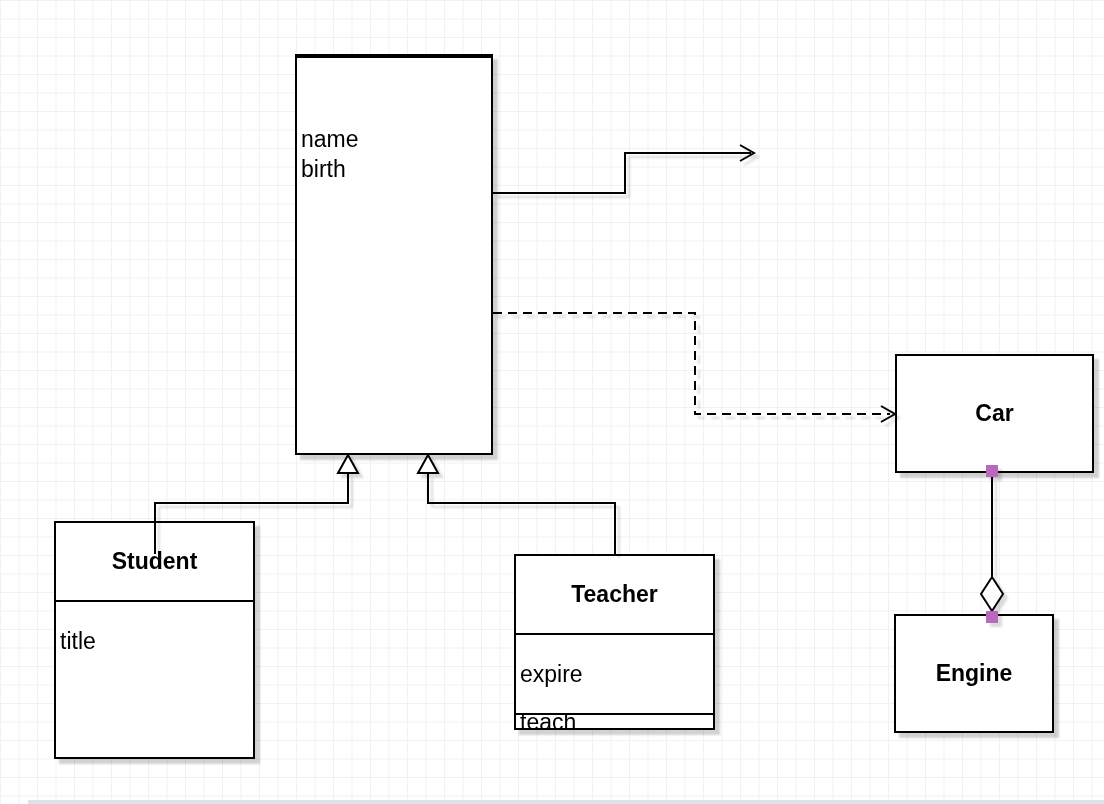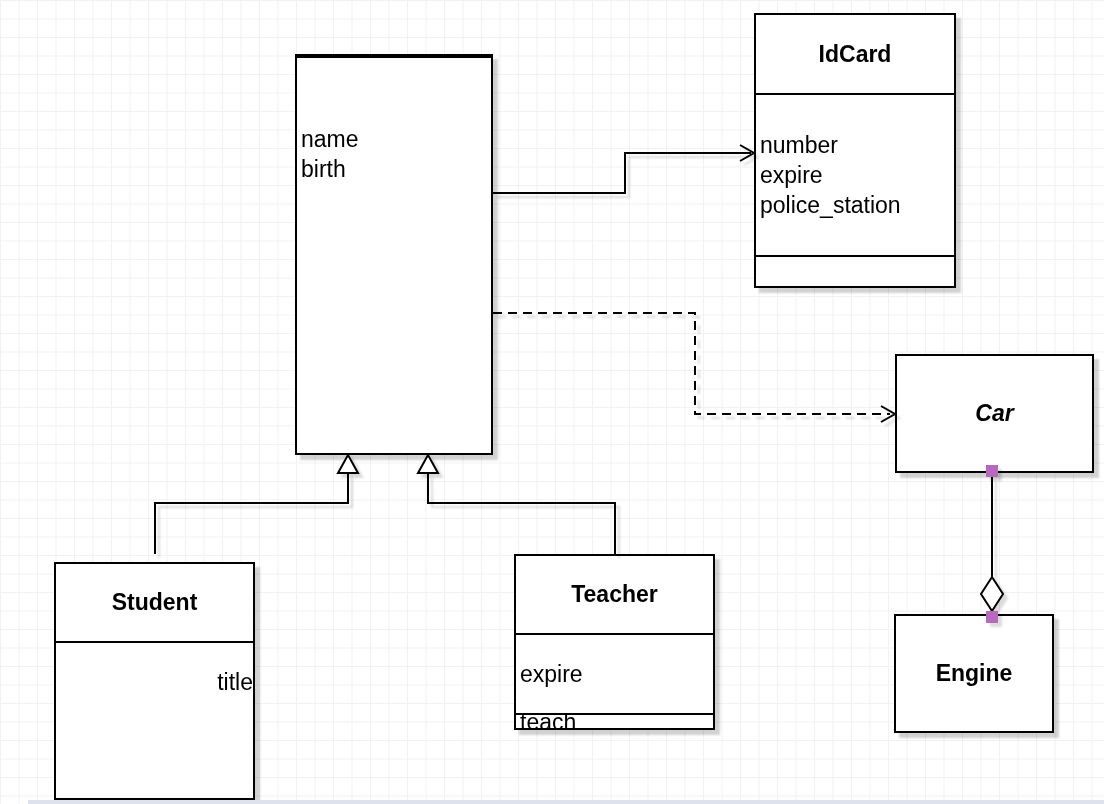--- a/index.html
+++ b/index.html
@@ -78,48 +78,39 @@
 
 <div id="canvas">
 
   <div class="class-box" style="left:295px; top:54px; width:198px; height:401px;">
     <div class="class-section" style="height:193px">
       <div class="member">name</div>
       <div class="member">birth</div>
     </div>
   </div>
 
-  <div class="class-box" style="left:754px; top:13px; width:202px; height:275px;">
-    <div class="class-title" style="height:78px">IdCard</div>
-    <div class="class-section" style="height:162px">
-      <div class="member">number</div>
-      <div class="member">expire</div>
-      <div class="member">police_station</div>
-    </div>
-    <div class="class-section" style="flex:1 1 auto"></div>
-  </div>
 
-  <div class="class-box" style="left:54px; top:562px; width:201px; height:238px;text-align:right;">
+  <div class="class-box" style="left:54px; top:521px; width:201px; height:238px;">
     <div class="class-title" style="height:77px">Student</div>
     <div class="class-section" style="height:80px">
       <div class="member">title</div>
     </div>
   </div>
 
   <div class="class-box" style="left:514px; top:554px; width:201px; height:176px;">
     <div class="class-title" style="height:77px">Teacher</div>
     <div class="class-section" style="height:80px">
       <div class="member">expire</div>
     </div>
     <div class="class-section" style="flex:1 1 auto">
       <div class="member">teach</div>
     </div>
   </div>
 
-  <div class="class-box" style="left:895px; top:354px; width:199px; height:119px;font-style:italic;">
+  <div class="class-box" style="left:895px; top:354px; width:199px; height:119px;">
     <div class="class-title fill">Car</div>
   </div>
 
   <div class="class-box" style="left:894px; top:614px; width:160px; height:119px;">
     <div class="class-title fill">Engine</div>
   </div>
 
   <svg id="edge-layer" viewBox="0 0 1104 804" xmlns="http://www.w3.org/2000/svg">
 
     <g class="edge" stroke="#000000" stroke-width="2" fill="none">

